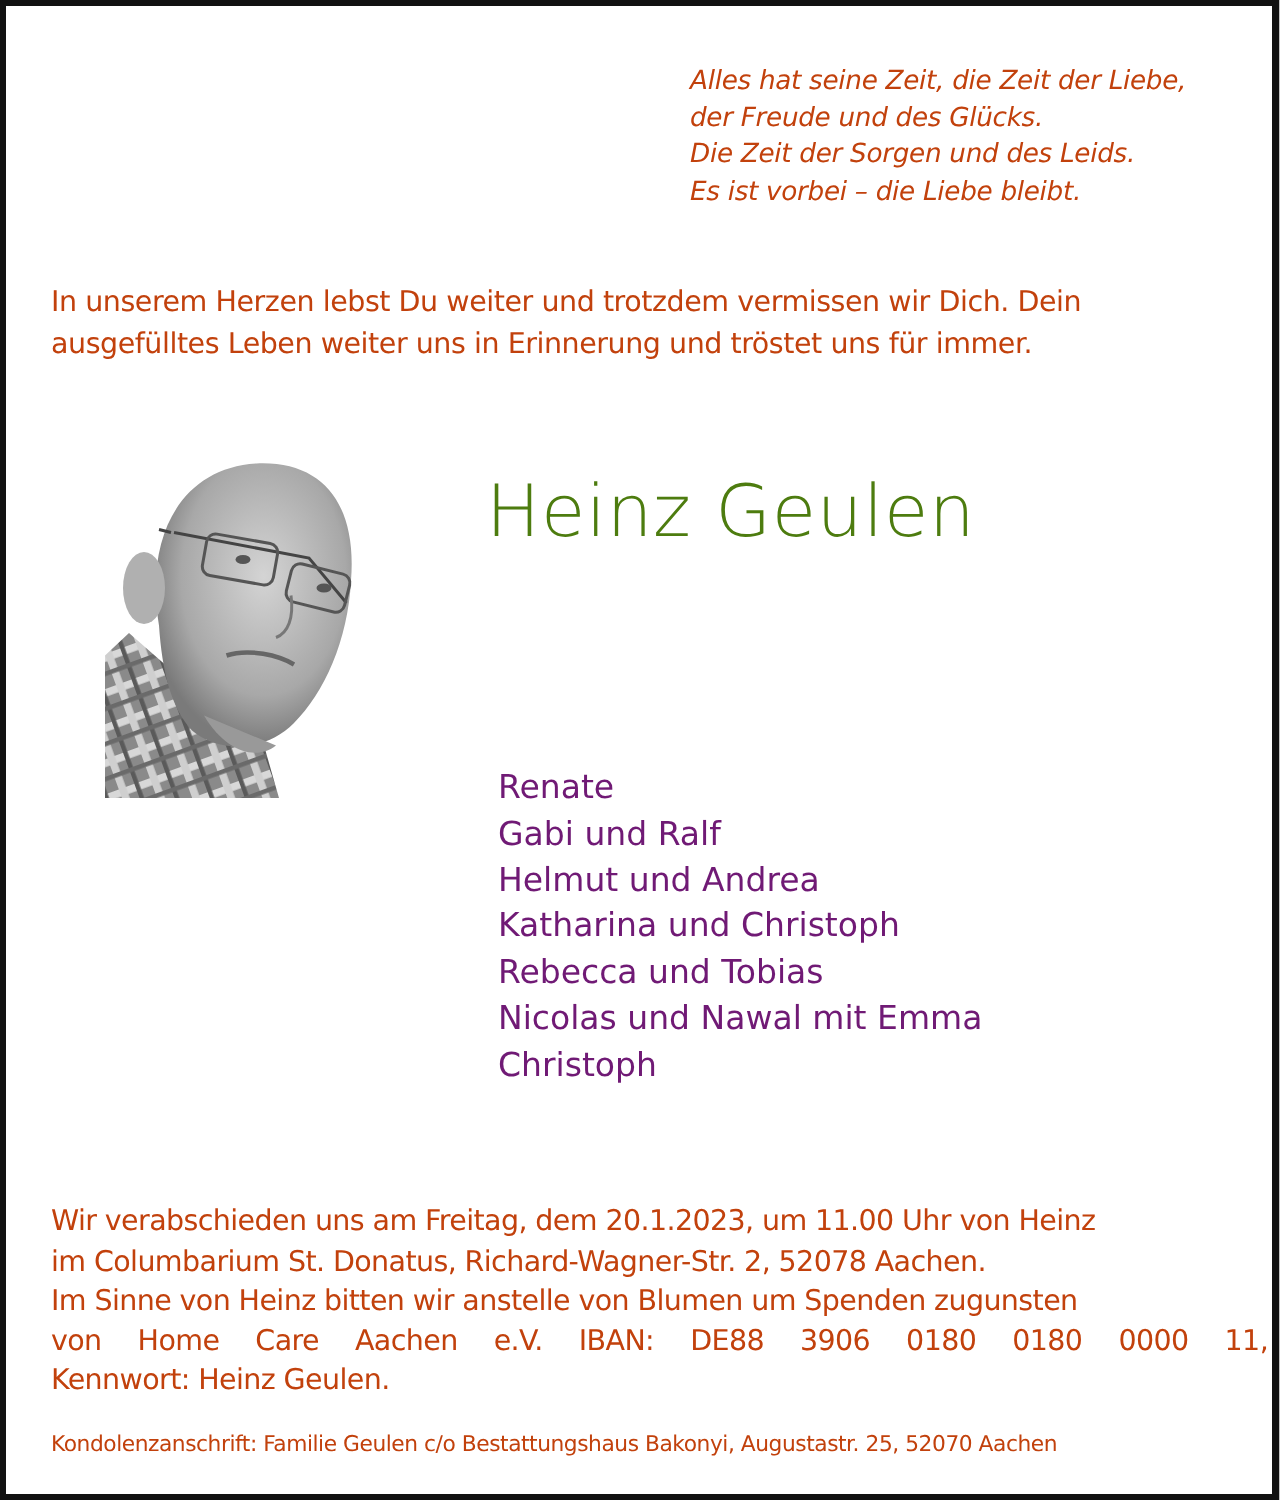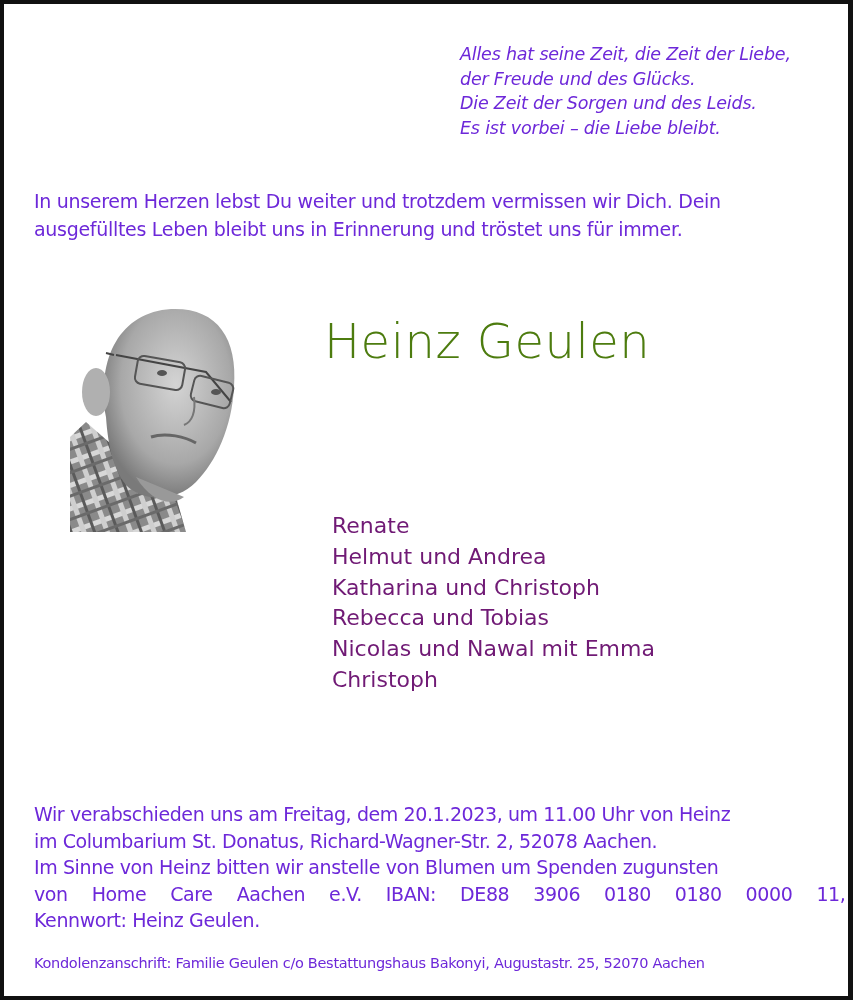--- a/index.html
+++ b/index.html
@@ -3,21 +3,21 @@
 <meta charset="utf-8">
 <style>
   html, body { margin: 0; padding: 0; background: #ffffff; }
   body { width: 853px; height: 1000px; position: relative; overflow: hidden; }
   .frame {
     position: absolute; left: 0; top: 0; width: 853px; height: 1000px;
     box-sizing: border-box; background: #ffffff;
     border-top: 4px solid #111; border-left: 4px solid #111;
     border-right: 5px solid #111; border-bottom: 4px solid #111;
   }
-  .sans { font-family: "DejaVu Sans", sans-serif; color: #6d28d9; }
+  .sans { font-family: "DejaVu Sans", sans-serif; color: #c2410c; }
   .poem {
     position: absolute; left: 456px; top: 38px; width: 390px;
     font-size: 17.5px; line-height: 24.5px; font-style: italic;
     letter-spacing: -0.2px;
   }
   .poem div { white-space: nowrap; }
   .intro {
     position: absolute; left: 30px; top: 183px; width: 800px;
     font-size: 19px; line-height: 28px; letter-spacing: -0.3px;
   }
@@ -59,21 +59,21 @@
 
   <div class="poem sans">
     <div>Alles hat seine Zeit, die Zeit der Liebe,</div>
     <div>der Freude und des Glücks.</div>
     <div>Die Zeit der Sorgen und des Leids.</div>
     <div>Es ist vorbei – die Liebe bleibt.</div>
   </div>
 
   <div class="intro sans">
     <div>In unserem Herzen lebst Du weiter und trotzdem vermissen wir Dich. Dein</div>
-    <div>ausgefülltes Leben bleibt uns in Erinnerung und tröstet uns für immer.</div>
+    <div>ausgefülltes Leben weiter uns in Erinnerung und tröstet uns für immer.</div>
   </div>
 
   <div class="photo">
     <svg width="180" height="235" viewBox="0 0 180 235" aria-label="portrait photo of elderly man with glasses">
       <defs>
         <pattern id="plaid" width="22" height="22" patternUnits="userSpaceOnUse" patternTransform="rotate(-20)">
           <rect width="22" height="22" fill="#8a8a8a"></rect>
           <rect x="0" y="0" width="22" height="5" fill="#d8d8d8"></rect>
           <rect x="0" y="0" width="5" height="22" fill="#cfcfcf"></rect>
           <rect x="11" y="0" width="3" height="22" fill="#5a5a5a"></rect>
@@ -97,20 +97,21 @@
       <path d="M85 140 C100 135 120 140 130 146" stroke="#666" stroke-width="3" fill="none"></path>
       <path d="M70 180 C85 205 105 210 118 200" fill="#999"></path>
     </svg>
   </div>
 
   <div class="name sans">Heinz Geulen</div>
 
 
   <div class="mourners sans">
     <div>Renate</div>
+    <div>Gabi und Ralf</div>
     <div>Helmut und Andrea</div>
     <div>Katharina und Christoph</div>
     <div>Rebecca und Tobias</div>
     <div>Nicolas und Nawal mit Emma</div>
     <div>Christoph</div>
   </div>
 
   <div class="notice sans">
     <div class="line">Wir verabschieden uns am Freitag, dem 20.1.2023, um 11.00 Uhr von Heinz</div>
     <div class="line">im Columbarium St. Donatus, Richard-Wagner-Str. 2, 52078 Aachen.</div>

